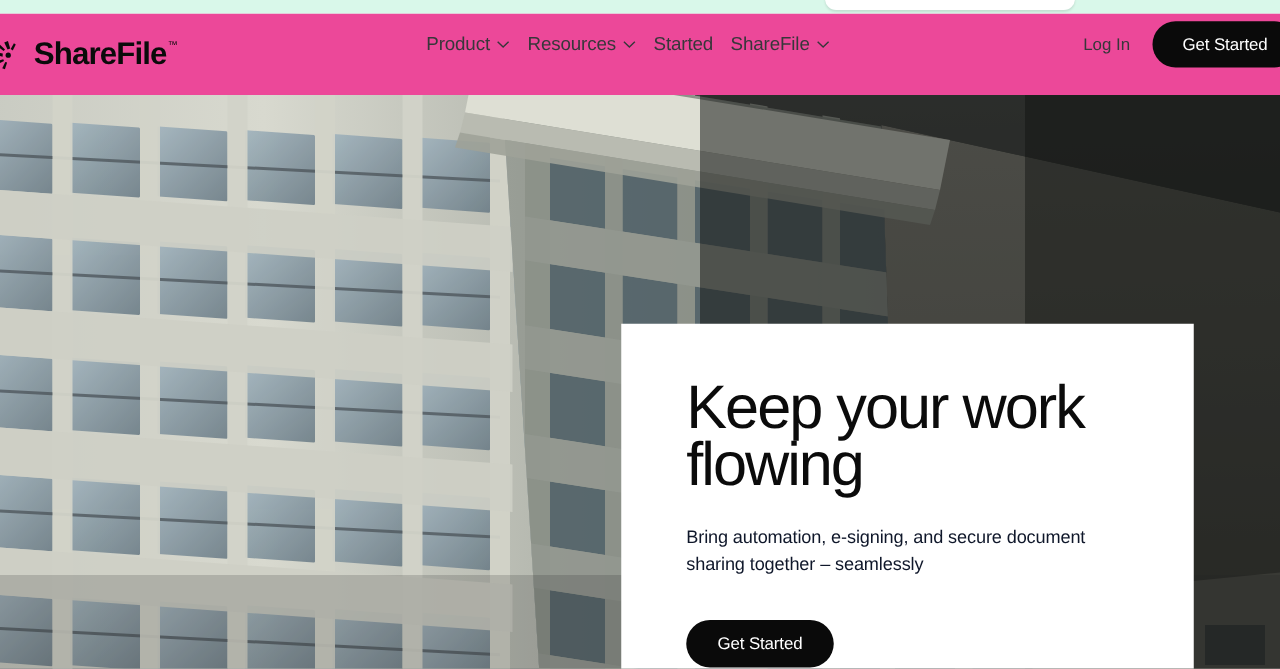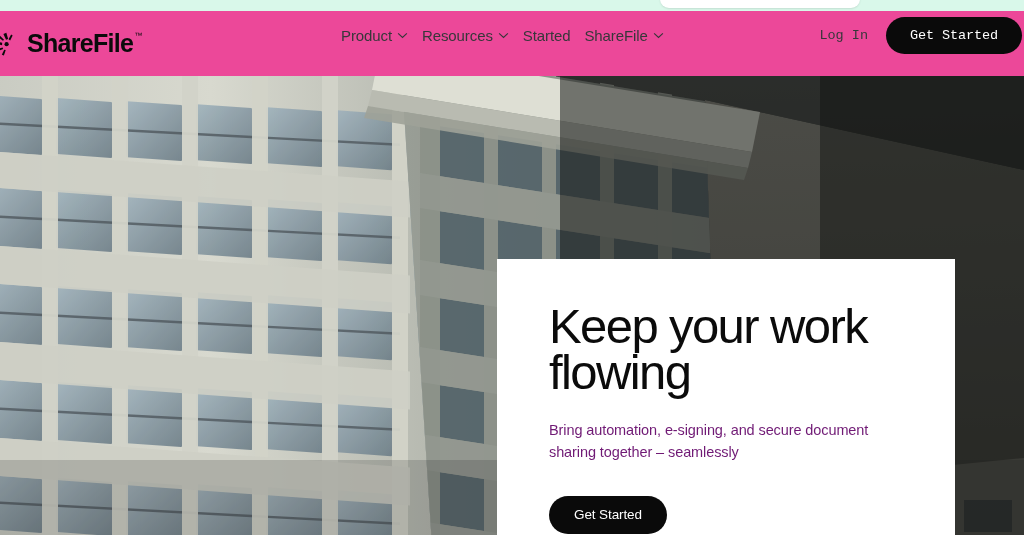--- a/index.html
+++ b/index.html
@@ -110,27 +110,26 @@
   }
   .chev {
     width: 11px;
     height: 7px;
     display: block;
     flex: 0 0 11px;
   }
 
   .header-right {
     position: absolute;
-    right: 16px;
+    right: 0;
     top: 0;
     height: 49px;
     display: flex;
     align-items: center;
     gap: 0;
-    font-family: Liberation Mono, monospace;
   }
   .login-link {
     font-size: 13.5px;
     color: #37373a;
     line-height: 1;
     cursor: pointer;
     white-space: nowrap;
     margin-right: 18px;
   }
   .btn-nav-cta {
@@ -182,21 +181,21 @@
     font-weight: 400;
     line-height: 0.94;
     letter-spacing: -1.6px;
     color: #0b0b0b;
     max-width: 352px;
   }
   .hero-sub {
     margin-top: 25px;
     font-size: 14.5px;
     line-height: 1.5;
-    color: #701a75;
+    color: #0f172a;
     max-width: 330px;
     letter-spacing: -0.1px;
   }
   .btn-hero-cta {
     margin-top: 32px;
     background: #0a0a0a;
     color: #ffffff;
     font-size: 13.5px;
     border: none;
     border-radius: 999px;

